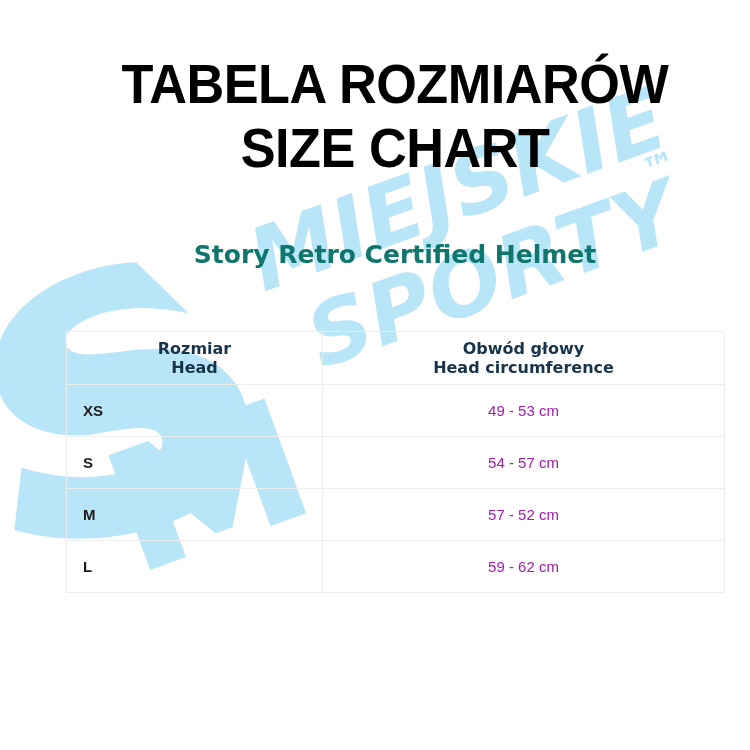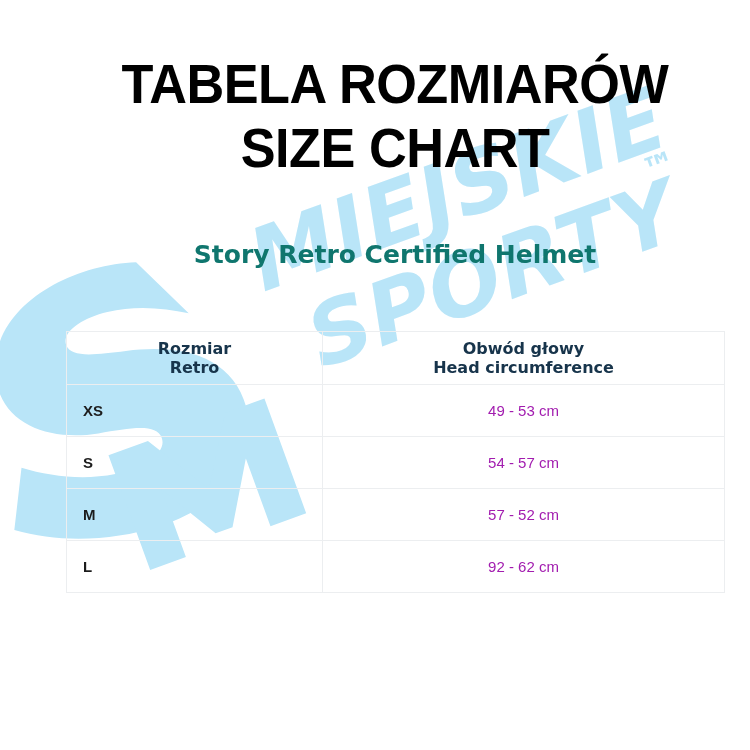--- a/index.html
+++ b/index.html
@@ -198,21 +198,21 @@
 
     <table id="size-table">
       <colgroup>
         <col class="col-size">
         <col class="col-value">
       </colgroup>
       <thead>
         <tr>
           <th>
             <span class="hdr-line">Rozmiar</span>
-            <span class="hdr-line">Retro</span>
+            <span class="hdr-line">Head</span>
           </th>
           <th>
             <span class="hdr-line">Obwód głowy</span>
             <span class="hdr-line">Head circumference</span>
           </th>
         </tr>
       </thead>
       <tbody>
         <tr>
           <td class="cell-size">XS</td>
@@ -221,19 +221,19 @@
         <tr>
           <td class="cell-size">S</td>
           <td class="cell-value">54 - 57 cm</td>
         </tr>
         <tr>
           <td class="cell-size">M</td>
           <td class="cell-value">57 - 52 cm</td>
         </tr>
         <tr>
           <td class="cell-size">L</td>
-          <td class="cell-value">92 - 62 cm</td>
+          <td class="cell-value">59 - 62 cm</td>
         </tr>
       </tbody>
     </table>
 
   </div>
 </div>
 
 </body></html>

